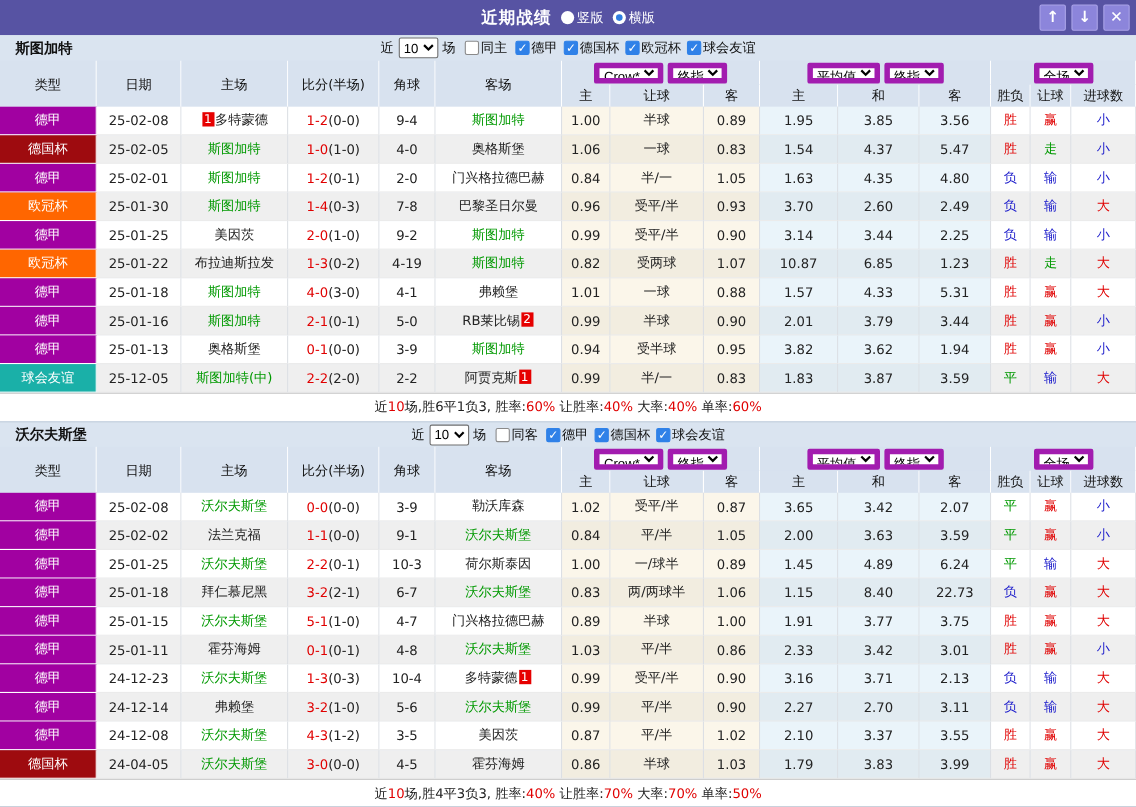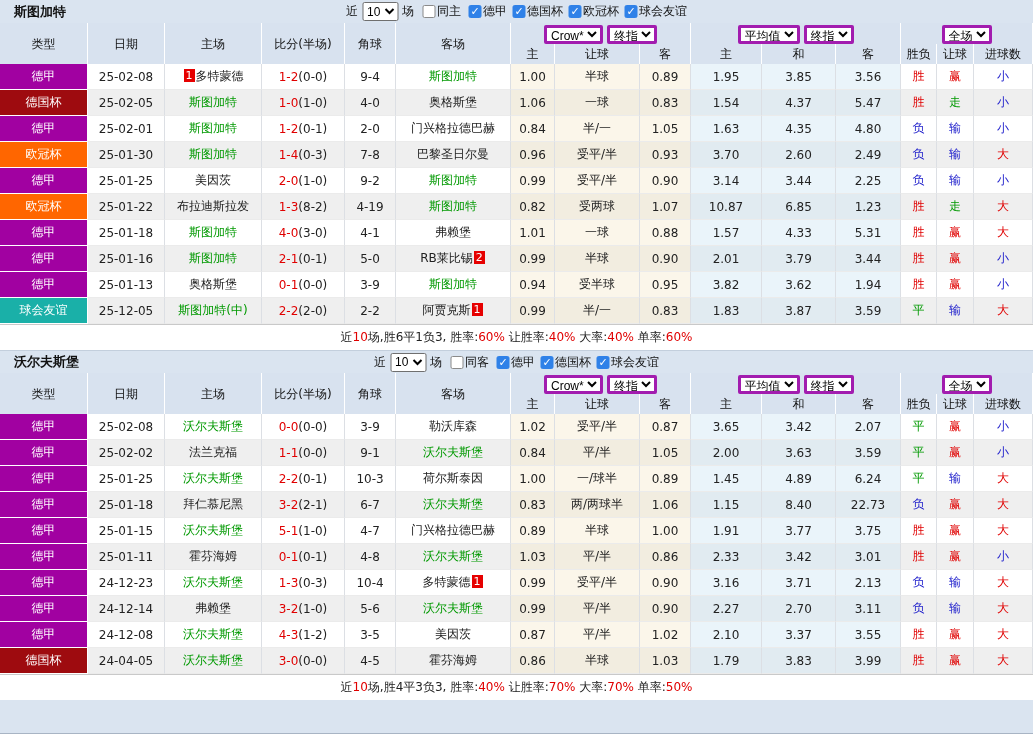--- a/index.html
+++ b/index.html
@@ -26,21 +26,21 @@
   .league-checks { display:inline-flex; align-items:center; }
   .league-checks .chk-item { margin-left:5px; }
   .cb { width:13px; height:13px; border:1px solid #8a8a8a; background:#fff; border-radius:2px; display:inline-block; position:relative; }
   .cb.checked { background:#2f81e8; border-color:#2f81e8; }
   .cb.checked::after { content:"\2713"; position:absolute; left:1.5px; top:-1px; color:#fff; font-size:11px; font-weight:bold; }
 
   
   table { width:1033px; table-layout:fixed; border-collapse:separate; border-spacing:0; font-size:12px; }
   thead th { background:#d8e2ef; font-weight:normal; color:#111; border-right:1px solid #fff; height:20px; text-align:center; }
   thead tr.selrow th { border-bottom:0; padding-top:2px; }
-  thead select { font-size:12px; height:19px; border:3px solid #a21caf; border-radius:2px; background:#fff; margin:0 2px; }
+  thead select { font-size:12px; height:19px; border:5px solid #a21caf; border-radius:2px; background:#fff; margin:0 2px; }
   tbody td { height:26px; text-align:center; color:#222; border-right:1px solid #dcdfe4; border-bottom:1px solid #ebebeb; overflow:hidden; white-space:nowrap; }
   tbody tr:nth-child(even) td { background:#efefef; }
   tbody tr:nth-child(odd)  td { background:#fff; }
   tbody td.type { color:#fff; border-right:1px solid #fff; border-bottom:1px solid #fff; }
   tbody tr:nth-child(odd)  td.odd { background:#fbf6ea; }
   tbody tr:nth-child(even) td.odd { background:#f2ede0; }
   tbody tr:nth-child(odd)  td.avg { background:#eaf4fa; }
   tbody tr:nth-child(even) td.avg { background:#e1ebf1; }
   .green { color:#009900; }
   .red   { color:#e00000; }
@@ -48,20 +48,44 @@
   .score-main { color:#e00000; }
   .score-half { color:#222; }
   .badge { display:inline-block; background:#e60000; color:#fff; font-size:11px; line-height:13px; padding:0 2px; margin:0 1px; vertical-align:1px; }
   tfoot td { height:26px; background:#fff; border-top:1px solid #c9c9c9; text-align:center; font-size:12px; color:#222; }
   tfoot .red { color:#e00000; }
 </style>
 </head>
 <body>
 
 <div class="window">
+  <div class="titlebar">
+    <div class="title-group">
+      <span class="title-text">近期战绩</span>
+      <span class="radio-item">
+        <span class="radio"></span>
+        <span>竖版</span>
+      </span>
+      <span class="radio-item">
+        <span class="radio checked"></span>
+        <span>横版</span>
+      </span>
+    </div>
+    <div class="tb-buttons">
+      <div class="tb-btn">
+          <span>↑</span>
+        </div>
+      <div class="tb-btn">
+          <span>↓</span>
+        </div>
+      <div class="tb-btn">
+          <span>✕</span>
+        </div>
+    </div>
+  </div>
   <div id="sections-root">
   <div class="section">
     <div class="teambar">
       <span class="team-name">斯图加特</span>
       <div class="filters">
         <span>近</span>
         <select><option>10</option></select>
         <span>场</span>
         <label class="chk-item">
           <span class="cb"></span>
@@ -218,21 +242,21 @@
               <td class="avg">3.44</td>
               <td class="avg">2.25</td>
               <td class="res blue">负</td>
               <td class="res blue">输</td>
               <td class="res blue">小</td>
             </tr>
             <tr>
               <td class="type" style="background: rgb(255, 102, 0);">欧冠杯</td>
               <td class="date">25-01-22</td>
               <td class="team"><span>布拉迪斯拉发</span></td>
-              <td class="score"><span class="score-main">1-3</span><span class="score-half">(8-2)</span></td>
+              <td class="score"><span class="score-main">1-3</span><span class="score-half">(0-2)</span></td>
               <td class="corner">4-19</td>
               <td class="team"><span class="green">斯图加特</span></td>
               <td class="odd">0.82</td>
               <td class="odd">受两球</td>
               <td class="odd">1.07</td>
               <td class="avg">10.87</td>
               <td class="avg">6.85</td>
               <td class="avg">1.23</td>
               <td class="res red">胜</td>
               <td class="res green">走</td>

